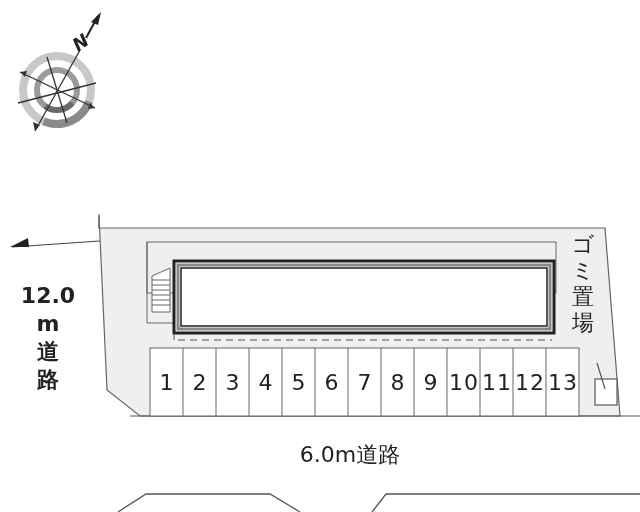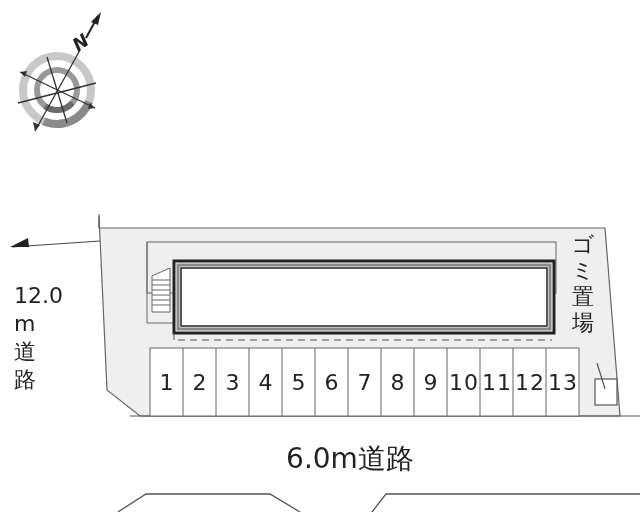--- a/index.html
+++ b/index.html
@@ -1,27 +1,27 @@
 <!DOCTYPE html>
 <html><head>
   <meta charset="utf-8">
   <style>
     html, body { margin: 0; padding: 0; background: #ffffff; }
     body { width: 640px; height: 512px; position: relative; overflow: hidden;
            font-family: "DejaVu Sans", "Liberation Sans", sans-serif; }
     svg { position: absolute; left: 0; top: 0; }
     .num { font-size: 22px; font-family: "DejaVu Sans", sans-serif; fill: #222; }
-    .road-v { position: absolute; left: 14px; top: 282px; width: 68px; 
-              font-size: 22px; line-height: 28px; color: #222; }
+    .road-v { position: absolute; left: 14px; top: 282px; width: 68px; text-align: center;
+              font-size: 22px; line-height: 28px; color: #222; font-weight: bold; }
     .road-v span { display: block; }
     .garbage { position: absolute; left: 566px; top: 232px; width: 34px; text-align: center;
                font-size: 22px; line-height: 26px; color: #222; }
     .garbage span { display: block; }
     .road-h { position: absolute; left: 280px; top: 440px; width: 140px; text-align: center;
-              font-size: 28px; color: #222; }
+              font-size: 22px; color: #222; }
   </style>
 </head>
 <body>
 
 <svg width="640" height="512" viewBox="0 0 640 512">
 
   <g>
     <circle cx="57" cy="90" r="34" fill="none" stroke="#c8c8c8" stroke-width="8"></circle>
     <circle cx="57" cy="90" r="34" fill="none" stroke="#8a8a8a" stroke-width="8" stroke-dasharray="55 160" transform="rotate(20 57 90)"></circle>
     <circle cx="57" cy="90" r="20" fill="none" stroke="#9a9a9a" stroke-width="6"></circle>

